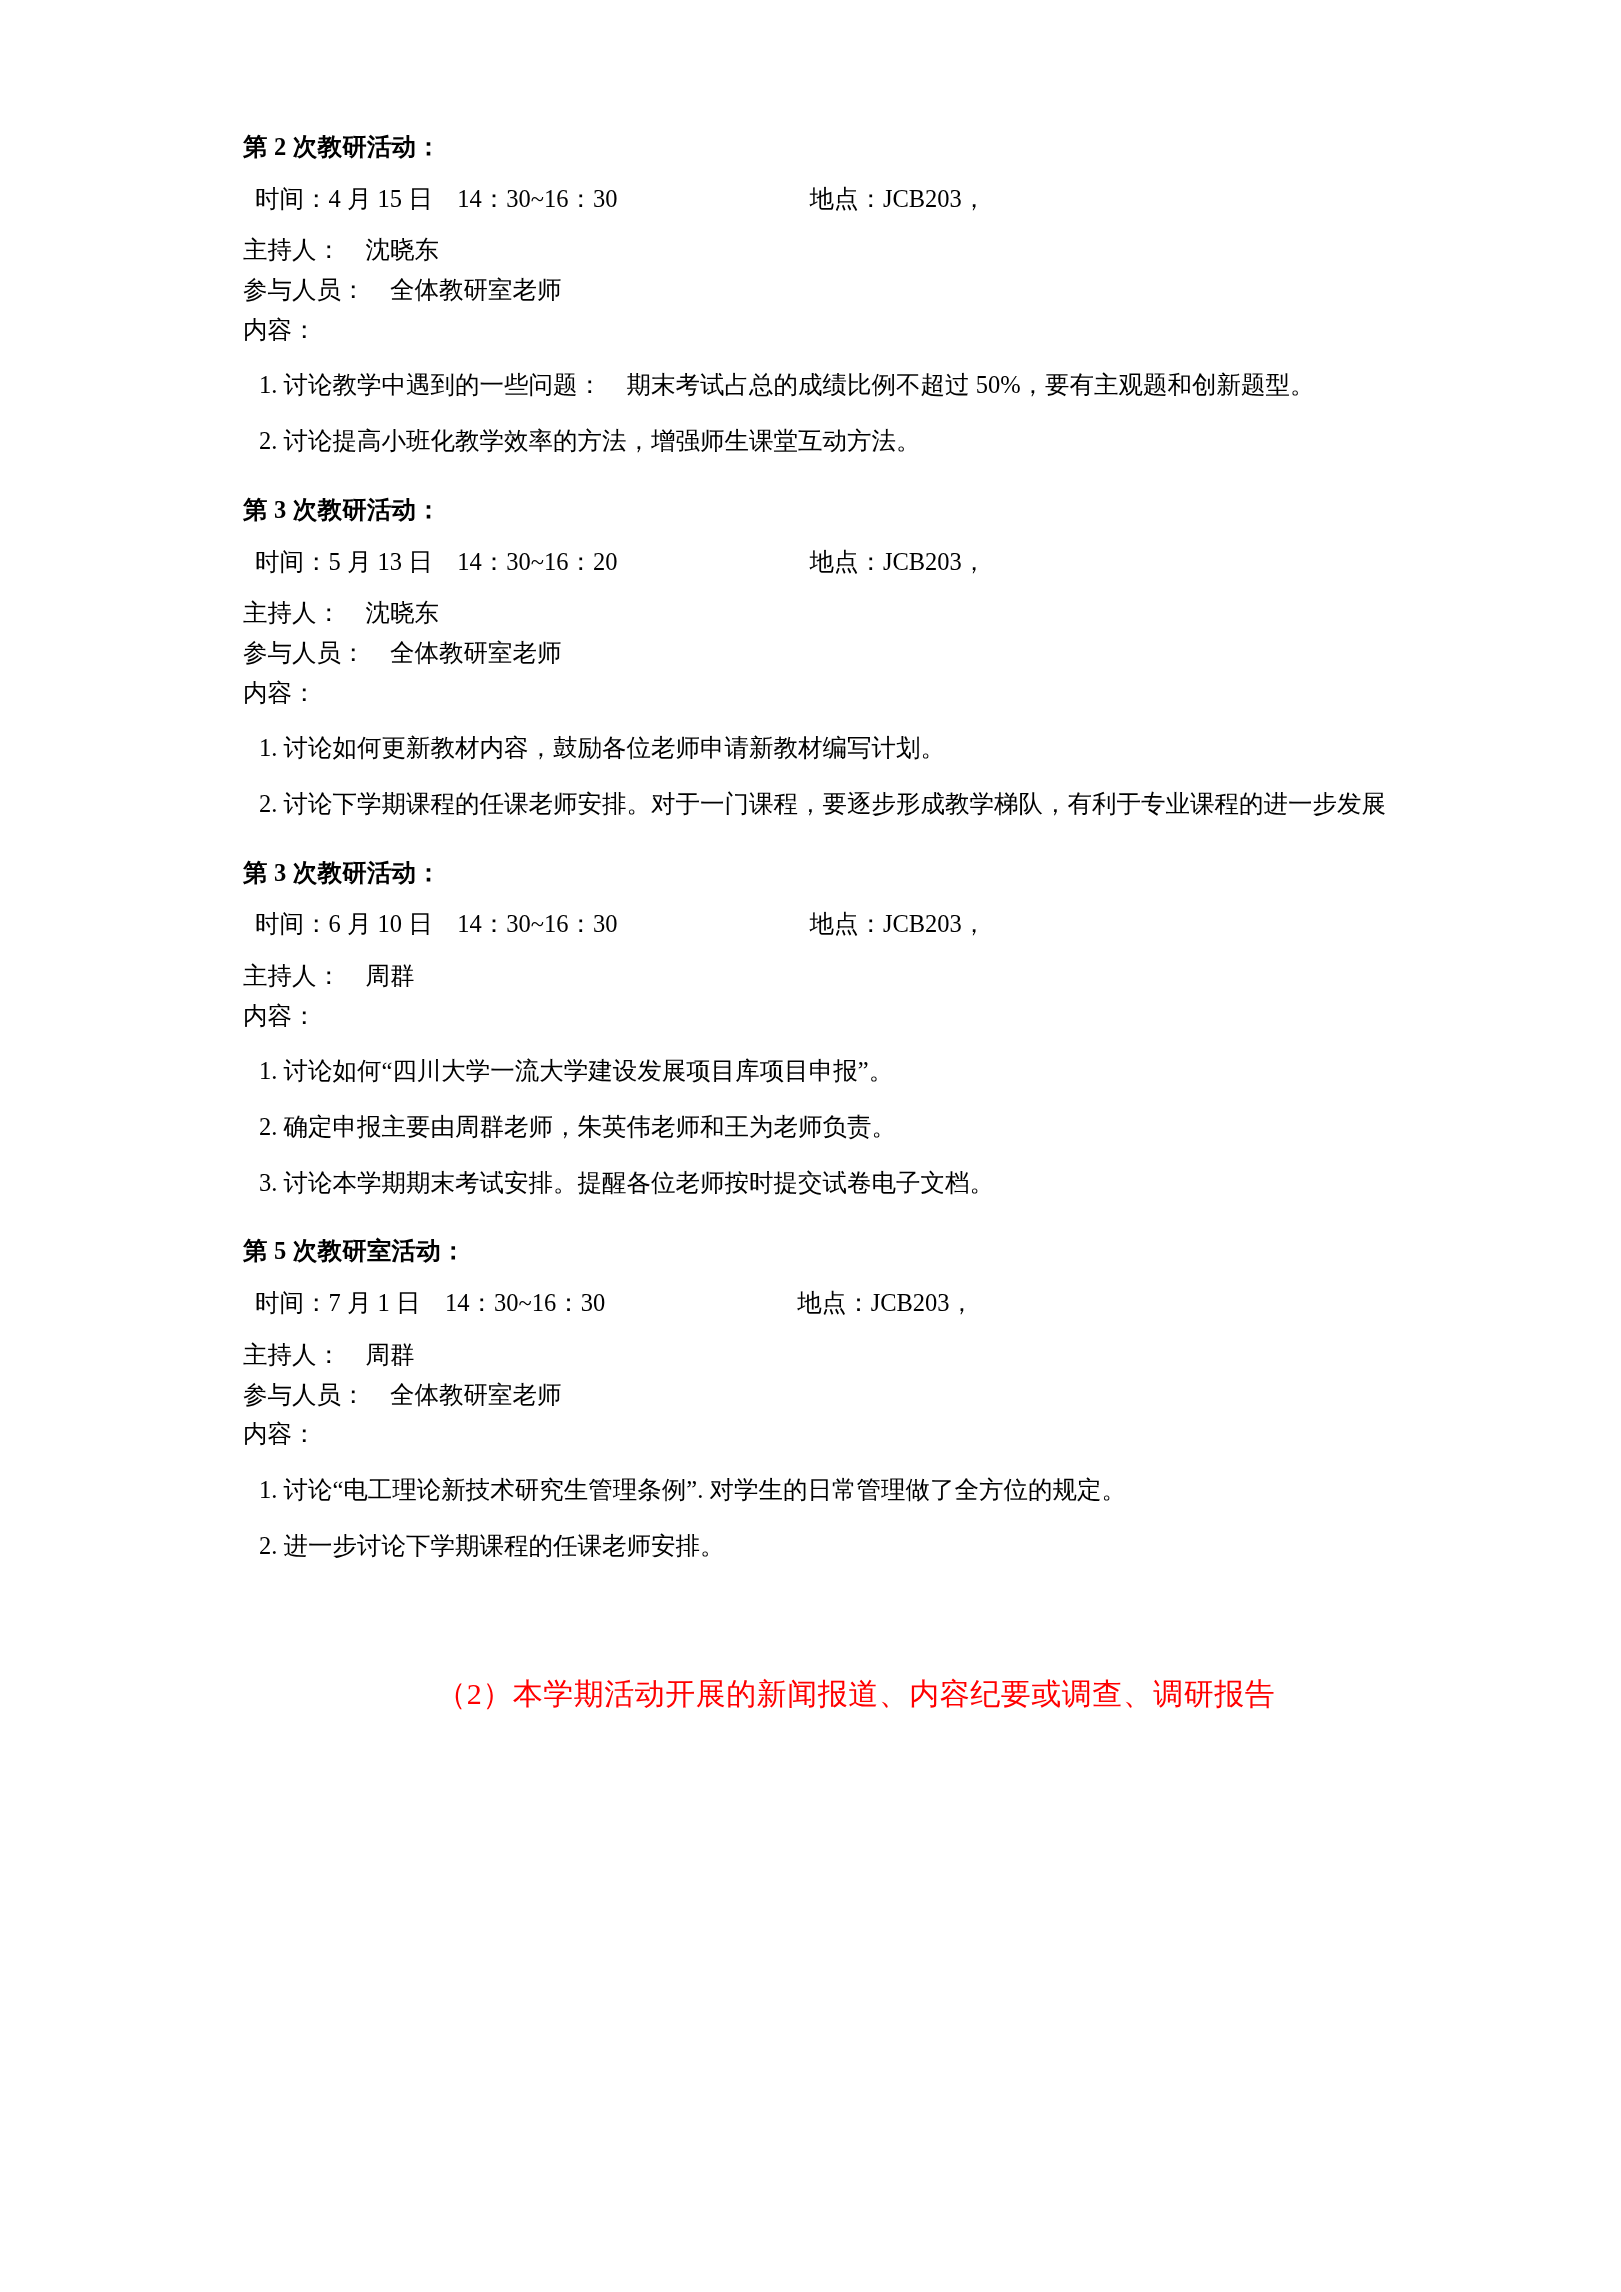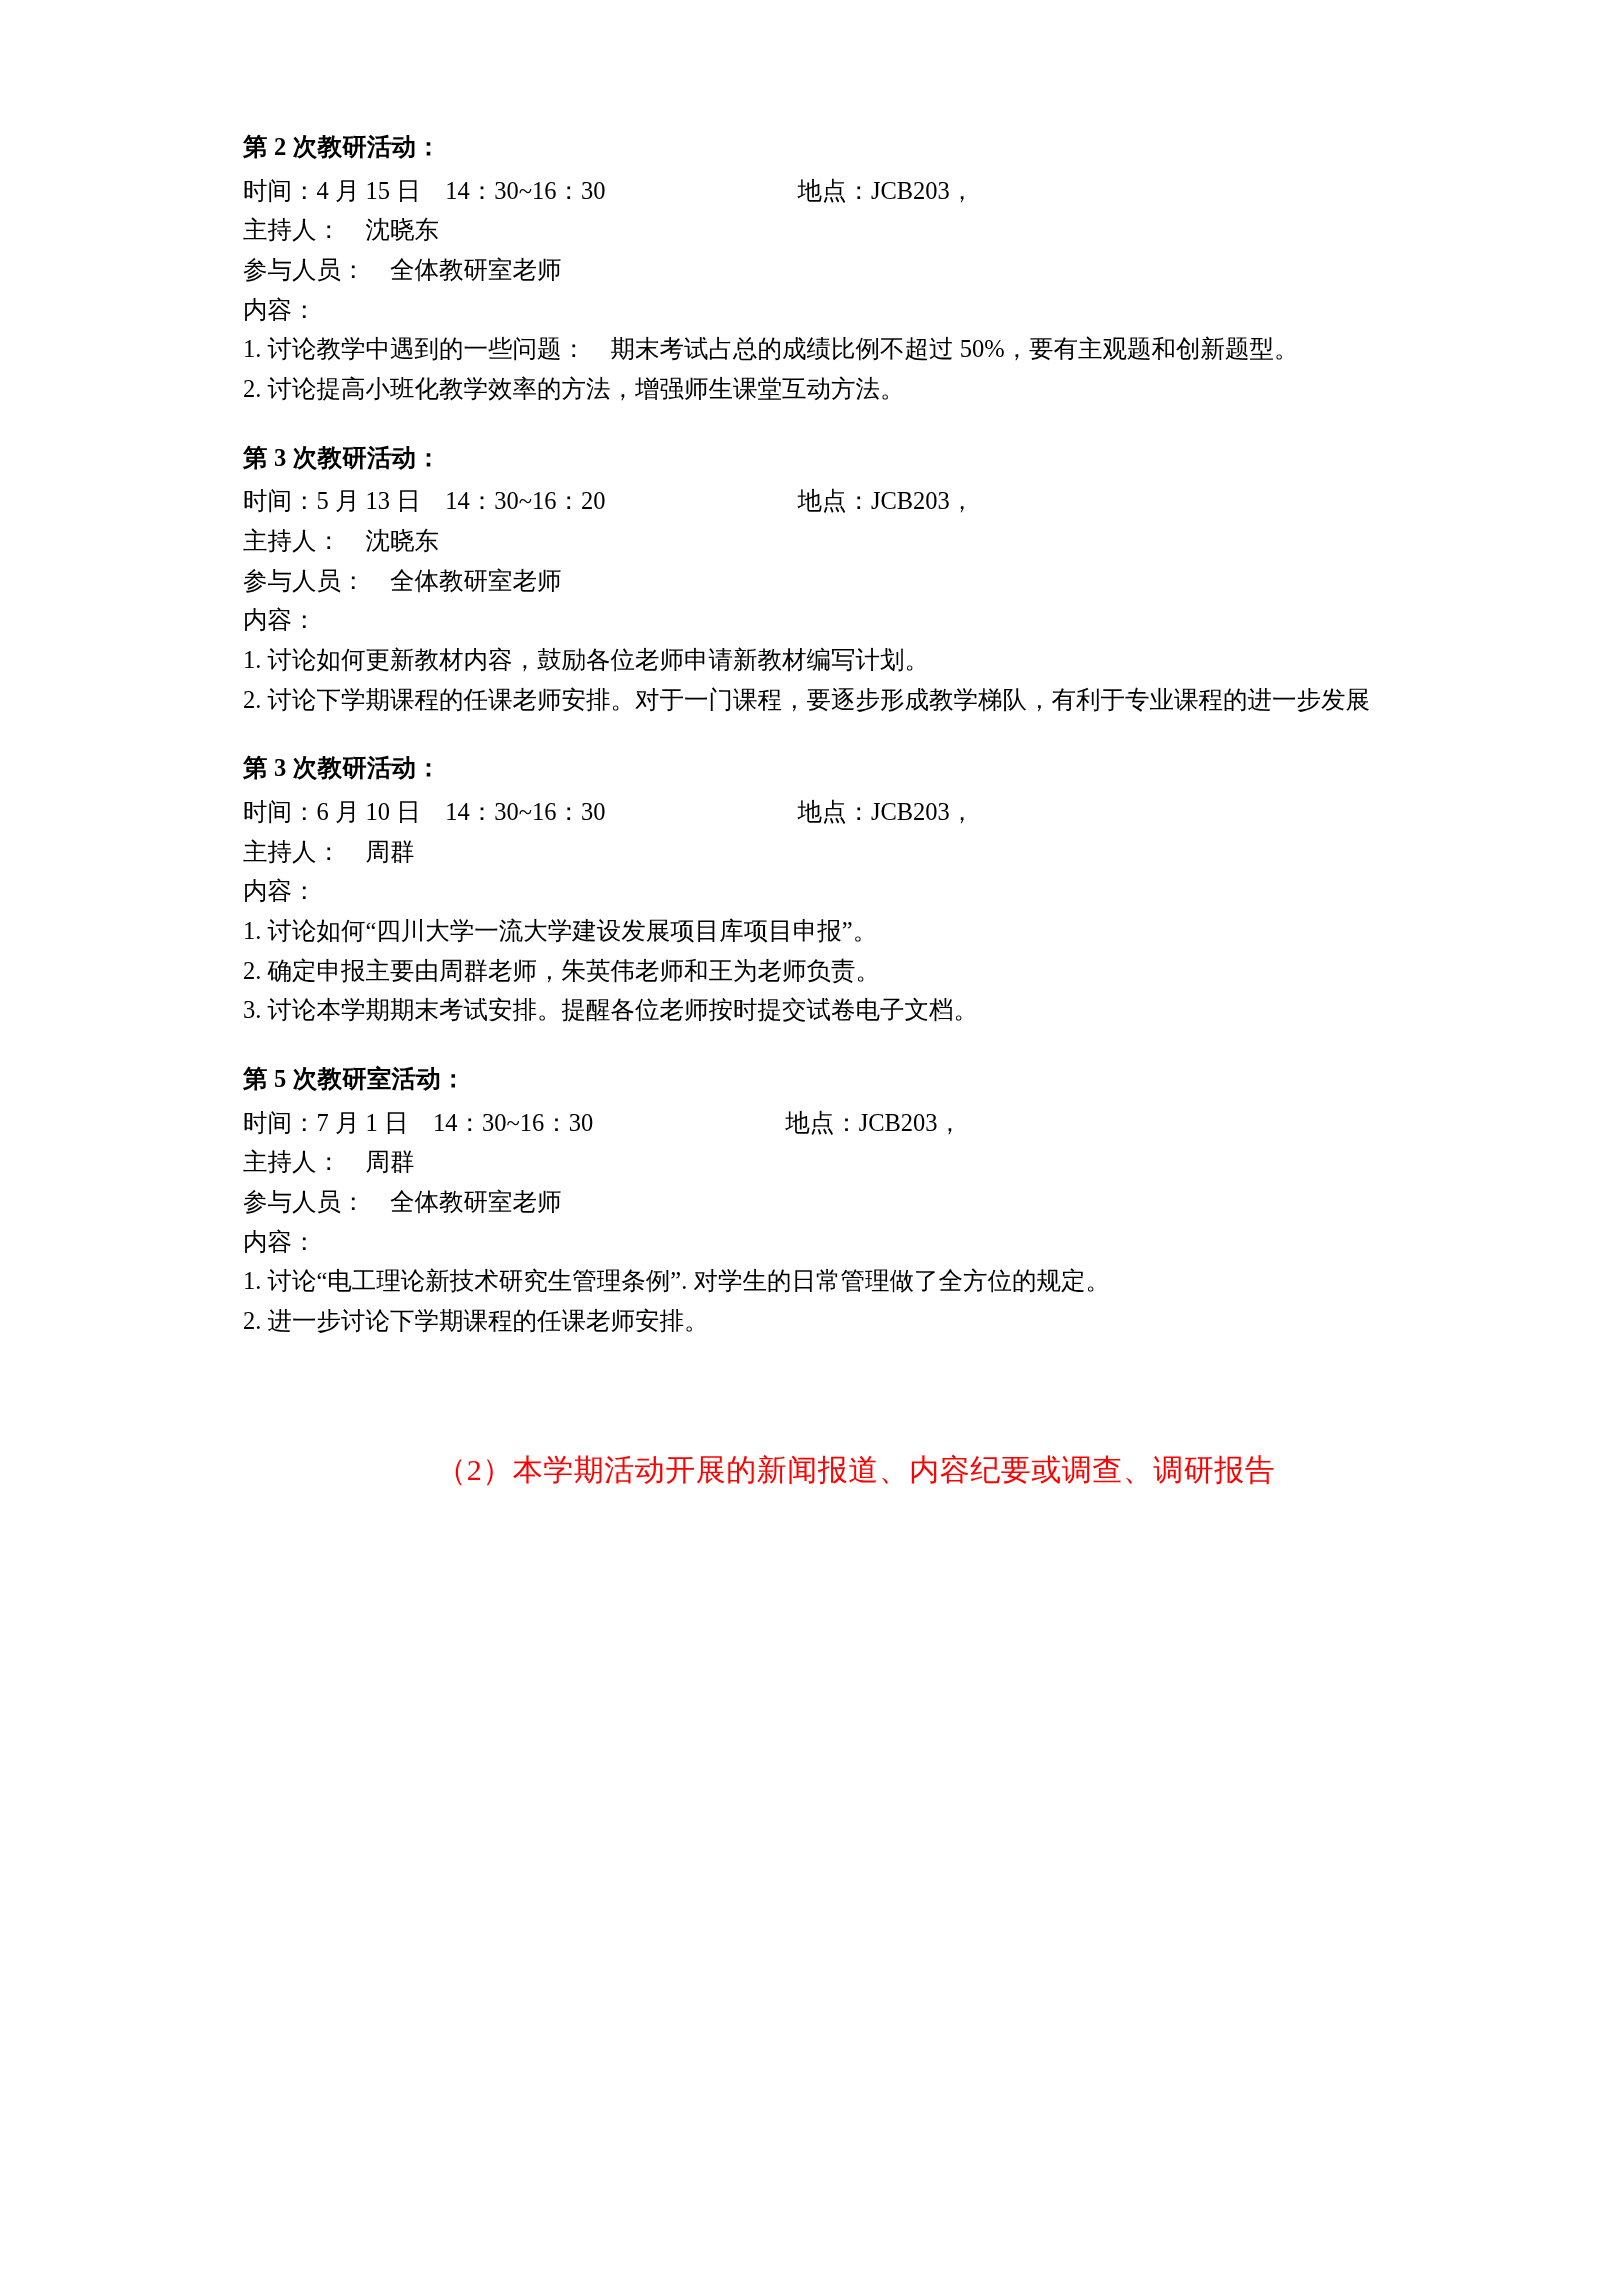--- a/index.html
+++ b/index.html
@@ -31,26 +31,26 @@
     font-weight: bold;
     font-size: 24.5px;
     margin: 0 0 3.9px 0;
     letter-spacing: 0.2px;
   }
   .line {
     margin: 0;
     white-space: pre;
   }
   .line-wrap {
-    margin: 0;
+    margin: 16px;
     white-space: pre-wrap;
   }
   .meta-row {
     display: block;
-    margin: 0;
+    margin: 12px;
     white-space: pre;
   }
   .meta-place {
     display: inline-block;
     margin-left: 192px;
   }
   .spacer-lg { height: 76px; }
   .heading-red {
     color: #ff0000;
     font-weight: normal;

